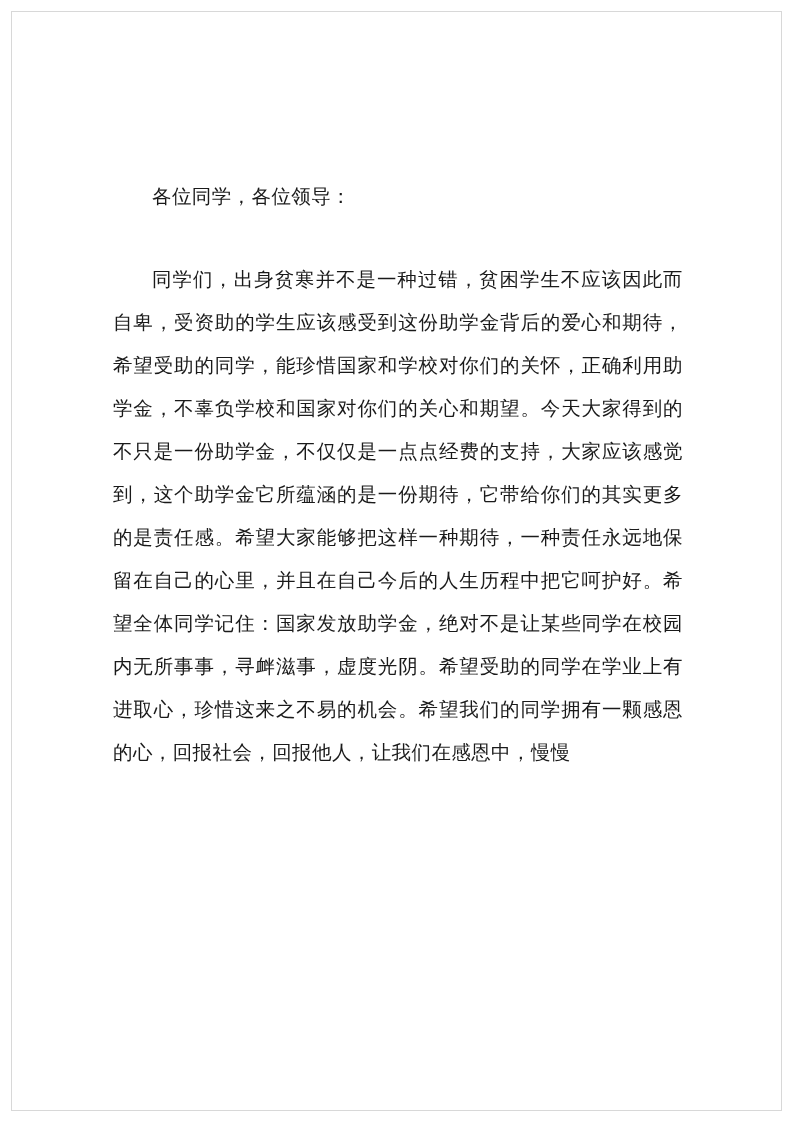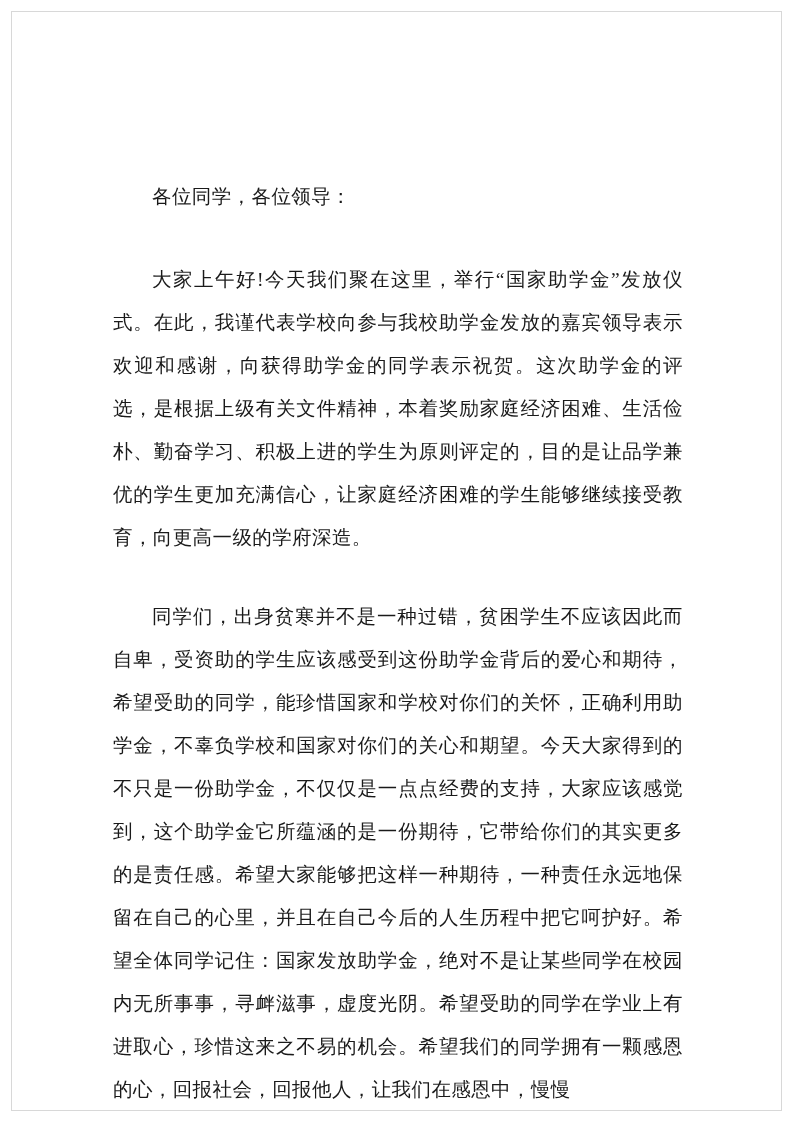--- a/index.html
+++ b/index.html
@@ -51,16 +51,15 @@
     margin-bottom: 40px;
   }
 </style>
 </head>
 <body>
 
 <div class="page">
   <div class="page-border"></div>
   <div class="content">
     <p class="para salutation">各位同学，各位领导：</p>
-    <p class="para">大家上午好!今天我们聚在这里，举行“国家助学金”发放仪式。在此，我谨代表学校向参与我校助学金发放的嘉宾领导表示欢迎和感谢，向获得助学金的同学表示祝贺。这次助学金的评选，是根据上级有关文件精神，本着奖励家庭经济困难、生活俭朴、勤奋学习、积极上进的学生为原则评定的，目的是让品学兼优的学生更加充满信心，让家庭经济困难的学生能够继续接受教育，向更高一级的学府深造。</p>
     <p class="para">同学们，出身贫寒并不是一种过错，贫困学生不应该因此而自卑，受资助的学生应该感受到这份助学金背后的爱心和期待，希望受助的同学，能珍惜国家和学校对你们的关怀，正确利用助学金，不辜负学校和国家对你们的关心和期望。今天大家得到的不只是一份助学金，不仅仅是一点点经费的支持，大家应该感觉到，这个助学金它所蕴涵的是一份期待，它带给你们的其实更多的是责任感。希望大家能够把这样一种期待，一种责任永远地保留在自己的心里，并且在自己今后的人生历程中把它呵护好。希望全体同学记住：国家发放助学金，绝对不是让某些同学在校园内无所事事，寻衅滋事，虚度光阴。希望受助的同学在学业上有进取心，珍惜这来之不易的机会。希望我们的同学拥有一颗感恩的心，回报社会，回报他人，让我们在感恩中，慢慢</p>
   </div>
 </div>
 
 </body></html>

